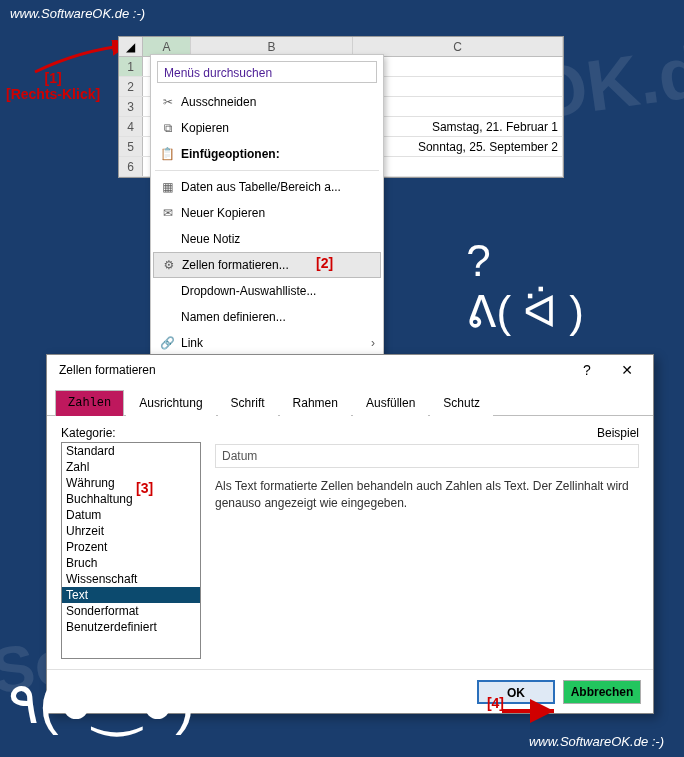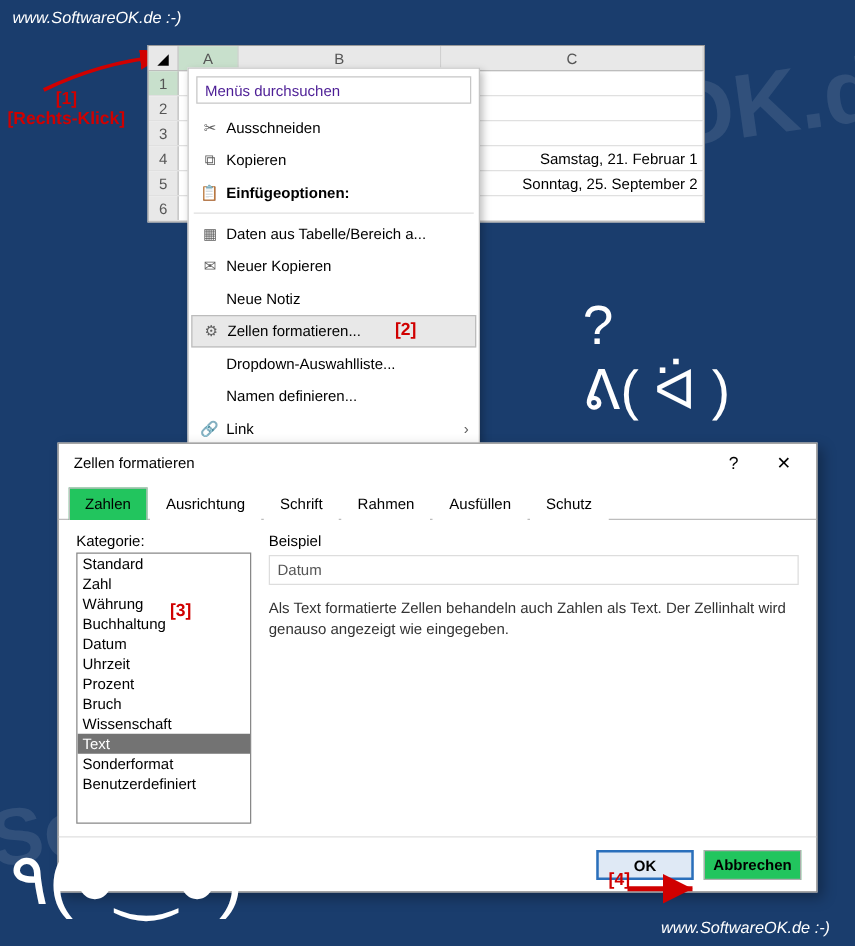--- a/index.html
+++ b/index.html
@@ -117,40 +117,41 @@
   border: 1px solid transparent;
   border-bottom: none;
   margin-right: 2px;
   position: relative;
   top: 1px;
   background: #fff;
   cursor: default;
 }
 .dlg-tab.active {
   border-color: #bdbdbd;
-  background: #22c55e;
+  background: #be185d;
+  font-family: Liberation Mono, monospace;
 }
 .dlg-body {
   flex: 1;
   padding: 10px 14px;
   display: flex;
   gap: 14px;
 }
 .cat-col { width: 140px; display:flex; flex-direction:column;}
 .cat-label { margin-bottom: 2px; }
 .cat-list {
   flex:1;
   border: 1px solid #888;
   overflow-y: auto;
   background: #fff;
 }
 .cat-item { padding: 1px 4px; cursor: default; }
-.cat-item.selected { background: #737373; color: #fff; }
+.cat-item.selected { background: #0c4a6e; color: #fff; }
 .right-col { flex: 1; }
-.sample-label { margin-bottom: 4px; }
+.sample-label { margin-bottom: 4px; text-align: right; }
 .sample-box { border: 1px solid #ddd; padding: 4px 6px; min-height: 22px; margin-bottom: 10px; color:#555;}
 .desc { color: #333; line-height: 1.4; }
 .dlg-footer {
   height: 44px;
   border-top: 1px solid #e0e0e0;
   display: flex;
   align-items: center;
   justify-content: flex-end;
   padding: 0 12px;
   gap: 8px;

